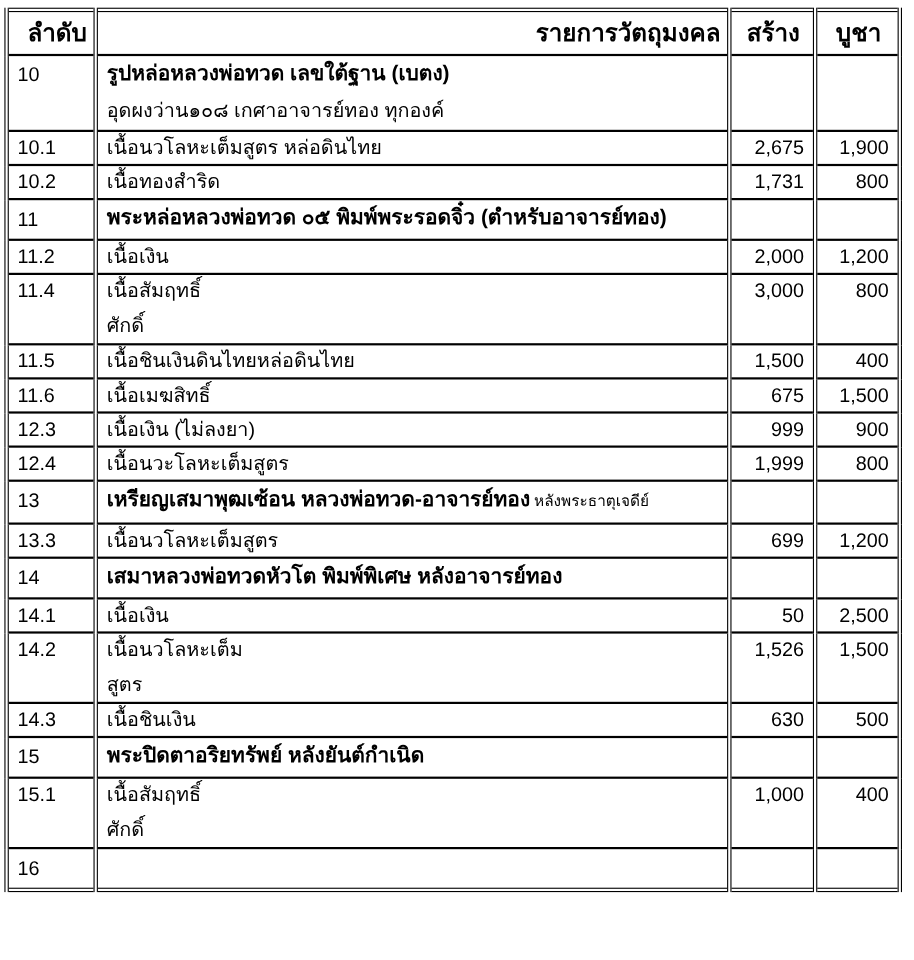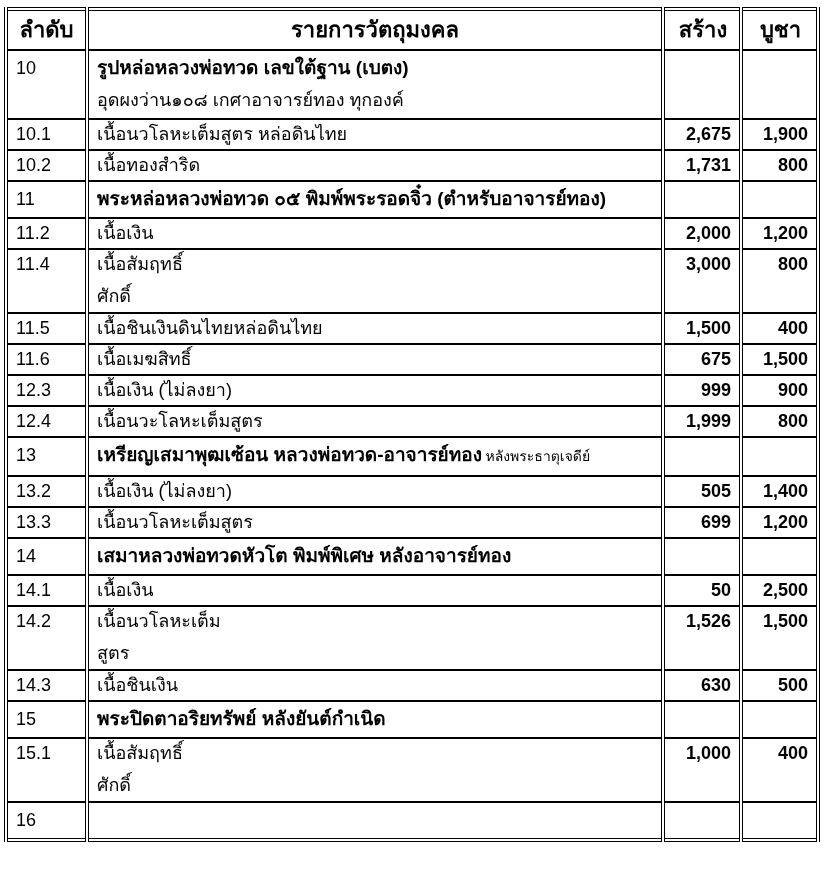--- a/index.html
+++ b/index.html
@@ -28,33 +28,33 @@
     border-bottom: 2px solid #000;
     border-left: 4px double #000;
     border-right: 4px double #000;
     vertical-align: top;
     box-sizing: border-box;
     overflow: hidden;
   }
   .price-table th {
     font-size: 22px;
     font-weight: bold;
-    text-align: center;
+    text-align: right;
     padding: 5px 6px 6px 6px;
     line-height: 27px;
     white-space: nowrap;
   }
   .price-table th.num-h { text-align: center; padding-left: 2px; padding-right: 0; }
   .price-table td {
     font-size: 18px;
     line-height: 24px;
     padding: 2px 6px 3px 8px;
     white-space: nowrap;
   }
-  .price-table td.num { text-align: right; padding-right: 8px; font-weight: bold; }
+  .price-table td.num { text-align: right; padding-right: 8px; }
   tr.section .l1 { font-weight: bold; font-size: 19px; }
   tr.section .l1 .reg-suffix { font-weight: normal; font-size: 14px; font-family: Liberation Serif, serif; }
   tr.section td { padding-top: 5px; padding-bottom: 6px; }
   tr.section .l2 { font-weight: normal; font-size: 18px; }
   .l2 { margin-top: 8px; }
   tr.item-two-line td { padding-bottom: 4px; }
 </style>
 </head>
 <body>
 
@@ -159,28 +159,20 @@
         </tr>
         <tr class="section">
           <td>13</td>
           <td>
             <div class="l1"><span>เหรียญเสมาพุฒเซ้อน หลวงพ่อทวด-อาจารย์ทอง</span><span class="reg-suffix"> หลังพระธาตุเจดีย์</span></div>
           </td>
           <td class="num"></td>
           <td class="num"></td>
         </tr>
         <tr>
-          <td>13.2</td>
-          <td>
-            <div class="l1">เนื้อเงิน (ไม่ลงยา)</div>
-          </td>
-          <td class="num">505</td>
-          <td class="num">1,400</td>
-        </tr>
-        <tr>
           <td>13.3</td>
           <td>
             <div class="l1">เนื้อนวโลหะเต็มสูตร</div>
           </td>
           <td class="num">699</td>
           <td class="num">1,200</td>
         </tr>
         <tr class="section">
           <td>14</td>
           <td>

